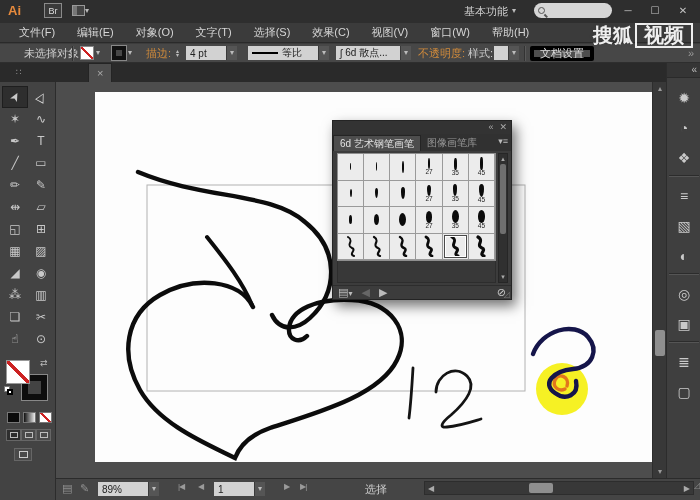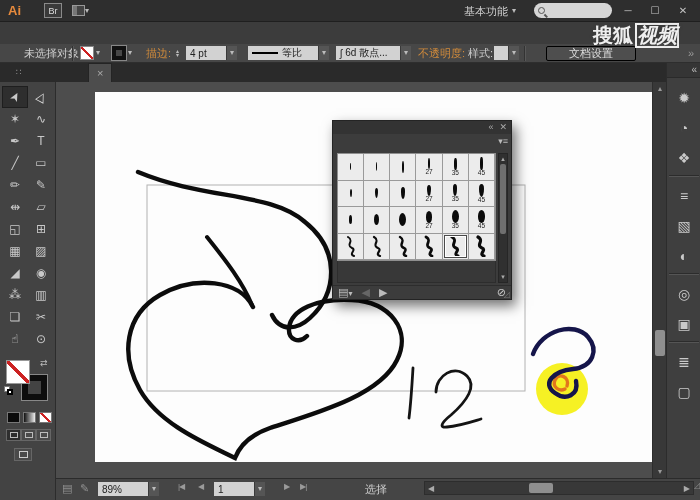--- a/index.html
+++ b/index.html
@@ -2,21 +2,21 @@
 <html><head>
 <meta charset="utf-8">
 <style>
   html,body{margin:0;padding:0;background:#222;}
   *{box-sizing:border-box;font-family:"Liberation Sans","DejaVu Sans",sans-serif;}
   #window{position:relative;width:700px;height:500px;background:#3c3c3c;overflow:hidden;
           color:#cfcfcf;font-size:11px;-webkit-user-select:none;user-select:none;}
   .abs{position:absolute;}
 
   
-  #titlebar{left:0;top:0;width:700px;height:22px;background:#2e2e2e;border-bottom:1px solid #1f1f1f;}
+  #titlebar{left:0;top:0;width:700px;height:35px;background:#2e2e2e;border-bottom:1px solid #1f1f1f;}
   #ai-logo{left:8px;top:3px;font-weight:bold;font-size:13px;color:#e78a3c;}
   #bridge-btn{left:44px;top:3px;width:18px;height:15px;border:1px solid #8a8a8a;color:#ddd;
               font-size:9px;display:flex;align-items:center;justify-content:center;background:#3a3a3a;}
   #ws-switch{left:72px;top:4px;width:26px;height:13px;display:flex;align-items:center;}
   .mini-grid{width:13px;height:11px;border:1px solid #999;background:
       linear-gradient(#777 0 0) left/4px 100% no-repeat,#444;}
   .caret{font-size:8px;color:#bbb;line-height:1;}
   #ws-label-btn{left:464px;top:3px;height:16px;display:flex;gap:4px;align-items:center;color:#ccc;}
   #search-box{left:534px;top:3px;width:78px;height:15px;background:#d6d6d6;border-radius:8px;
               display:flex;align-items:center;padding:0 4px;}
@@ -26,41 +26,41 @@
   #search-input{border:none;background:transparent;width:58px;height:12px;font-size:10px;outline:none;}
   .winbtn{top:2px;width:24px;height:16px;display:flex;align-items:center;justify-content:center;
           color:#c4c4c4;font-size:10px;}
   
   #menubar{left:0;top:23px;width:700px;height:20px;background:#3b3b3b;border-bottom:1px solid #2a2a2a;
            display:flex;align-items:center;padding-left:8px;gap:0;}
   .menu-item{padding:0 11px;color:#d6d6d6;}
   
   #wm-top{left:593px;top:22px;z-index:60;font-weight:bold;font-size:20px;color:rgba(255,255,255,.92);
           text-shadow:0 0 3px rgba(60,60,60,.6);display:flex;align-items:center;gap:2px;}
-  #wm-top .boxed{border:2px solid rgba(255,255,255,.92);padding:0 0;line-height:1.05;font-style:italic;}
+  #wm-top .boxed{border:2px solid rgba(255,255,255,.92);padding:0 7px;line-height:1.05;}
   #wm-mid{left:576px;top:48px;z-index:60;font-weight:bold;font-size:15px;color:rgba(255,255,255,.85);
           text-shadow:0 0 3px rgba(80,80,80,.6);}
   
   #controlbar{left:0;top:44px;width:700px;height:19px;background:#474747;border-bottom:1px solid #2e2e2e;
               display:flex;align-items:center;}
   .cb{position:absolute;display:flex;align-items:center;}
   .sep{position:absolute;top:2px;width:1px;height:15px;background:#333;box-shadow:1px 0 0 #585858;}
   .swatch{width:14px;height:14px;background:#fff;border:1px solid #888;position:relative;}
   .swatch.none::after{content:"";position:absolute;inset:0;
       background:linear-gradient(45deg,transparent 44%,#cc2222 44%,#cc2222 56%,transparent 56%);}
   .swatch.ring{background:transparent;border:4px solid #111;outline:1px solid #888;width:14px;height:14px;}
   .orange{color:#cf8a3b;}
   .stepper{display:flex;flex-direction:column;font-size:6px;color:#bbb;line-height:4px;}
   .lightbox{background:#d2d2d2;color:#222;height:14px;display:flex;align-items:center;
             padding:0 4px;font-size:10px;}
   .caretbtn{width:11px;height:14px;background:#555;border-left:1px solid #3a3a3a;display:flex;
             align-items:center;justify-content:center;}
   .linegfx{display:inline-block;width:26px;height:0;border-top:2px solid #000;margin-right:4px;}
-  #doc-setup-btn{border:1px solid #000000;border-radius:2px;background:#4e4e4e;height:15px;
-                 padding:0 22px;display:flex;align-items:center;color:#ddd;margin-left:16px;}
+  #doc-setup-btn{border:4px solid #000000;border-radius:2px;background:#4e4e4e;height:15px;
+                 padding:0 6px;display:flex;align-items:center;color:#ddd;}
   
   #tabbar{left:0;top:63px;width:700px;height:19px;background:#2a2a2a;}
   .grip{color:#8a8a8a;font-size:9px;letter-spacing:1px;}
   #doc-tab{left:88px;top:0;height:19px;background:#4d4d4d;border:1px solid #242424;border-bottom:none;
            display:flex;align-items:center;padding:0 8px;gap:8px;color:#d8d8d8;font-size:10.5px;}
   #doc-tab .close{color:#aaa;font-size:11px;}
   
   #toolbar{left:0;top:82px;width:56px;height:418px;background:#434343;border-right:1px solid #2c2c2c;}
   #tools-grid{position:absolute;left:2px;top:4px;width:52px;display:grid;
               grid-template-columns:26px 26px;}
@@ -169,20 +169,31 @@
     </div>
     <div id="search-box" class="abs">
       <span class="mag-icon"></span>
       <input id="search-input" placeholder="" style="">
     </div>
     <div class="winbtn abs" style="left:616px;">─</div>
     <div class="winbtn abs" style="left:643px;">☐</div>
     <div class="winbtn abs" style="left:671px;">✕</div>
   </div>
 
+  <div id="menubar" class="abs">
+      <span class="menu-item">文件(F)</span>
+      <span class="menu-item">编辑(E)</span>
+      <span class="menu-item">对象(O)</span>
+      <span class="menu-item">文字(T)</span>
+      <span class="menu-item">选择(S)</span>
+      <span class="menu-item">效果(C)</span>
+      <span class="menu-item">视图(V)</span>
+      <span class="menu-item">窗口(W)</span>
+      <span class="menu-item">帮助(H)</span>
+    </div>
 
   <div id="wm-top" class="abs">
     <span>搜狐</span>
     <span class="boxed">视频</span>
   </div>
 
   <div id="controlbar" class="abs">
     <span class="cb" style="left:8px;margin-left:16px;">未选择对象</span>
     <span class="sep" style="left:72px;"></span>
     <span class="cb" style="left:80px;gap:2px;">
@@ -387,20 +398,24 @@
       <div class="dock-sep" style="top: 278px;"></div>
       <div class="dock-icon" style="top: 286px;">≣</div>
       <div class="dock-icon" style="top: 316px;">▢</div>
     </div>
 
   <div id="brushes" class="abs">
     <div id="bp-title">
       <span class="t">«</span>
       <span class="t">✕</span>
     </div>
+    <div id="bp-tabs">
+        <span class="bp-tab active">6d 艺术钢笔画笔</span>
+        <span class="bp-tab">图像画笔库</span>
+      </div>
     <div id="bp-menu">▾≡</div>
     <div id="bp-grid">
         <div class="cell">
           <span class="mark" style="width: 1px; height: 7px; border-radius: 40%;"></span>
         </div>
         <div class="cell">
           <span class="mark" style="width: 1.5px; height: 9px; border-radius: 40%;"></span>
         </div>
         <div class="cell">
           <span class="mark" style="width: 2.5px; height: 12px; border-radius: 40%;"></span>

